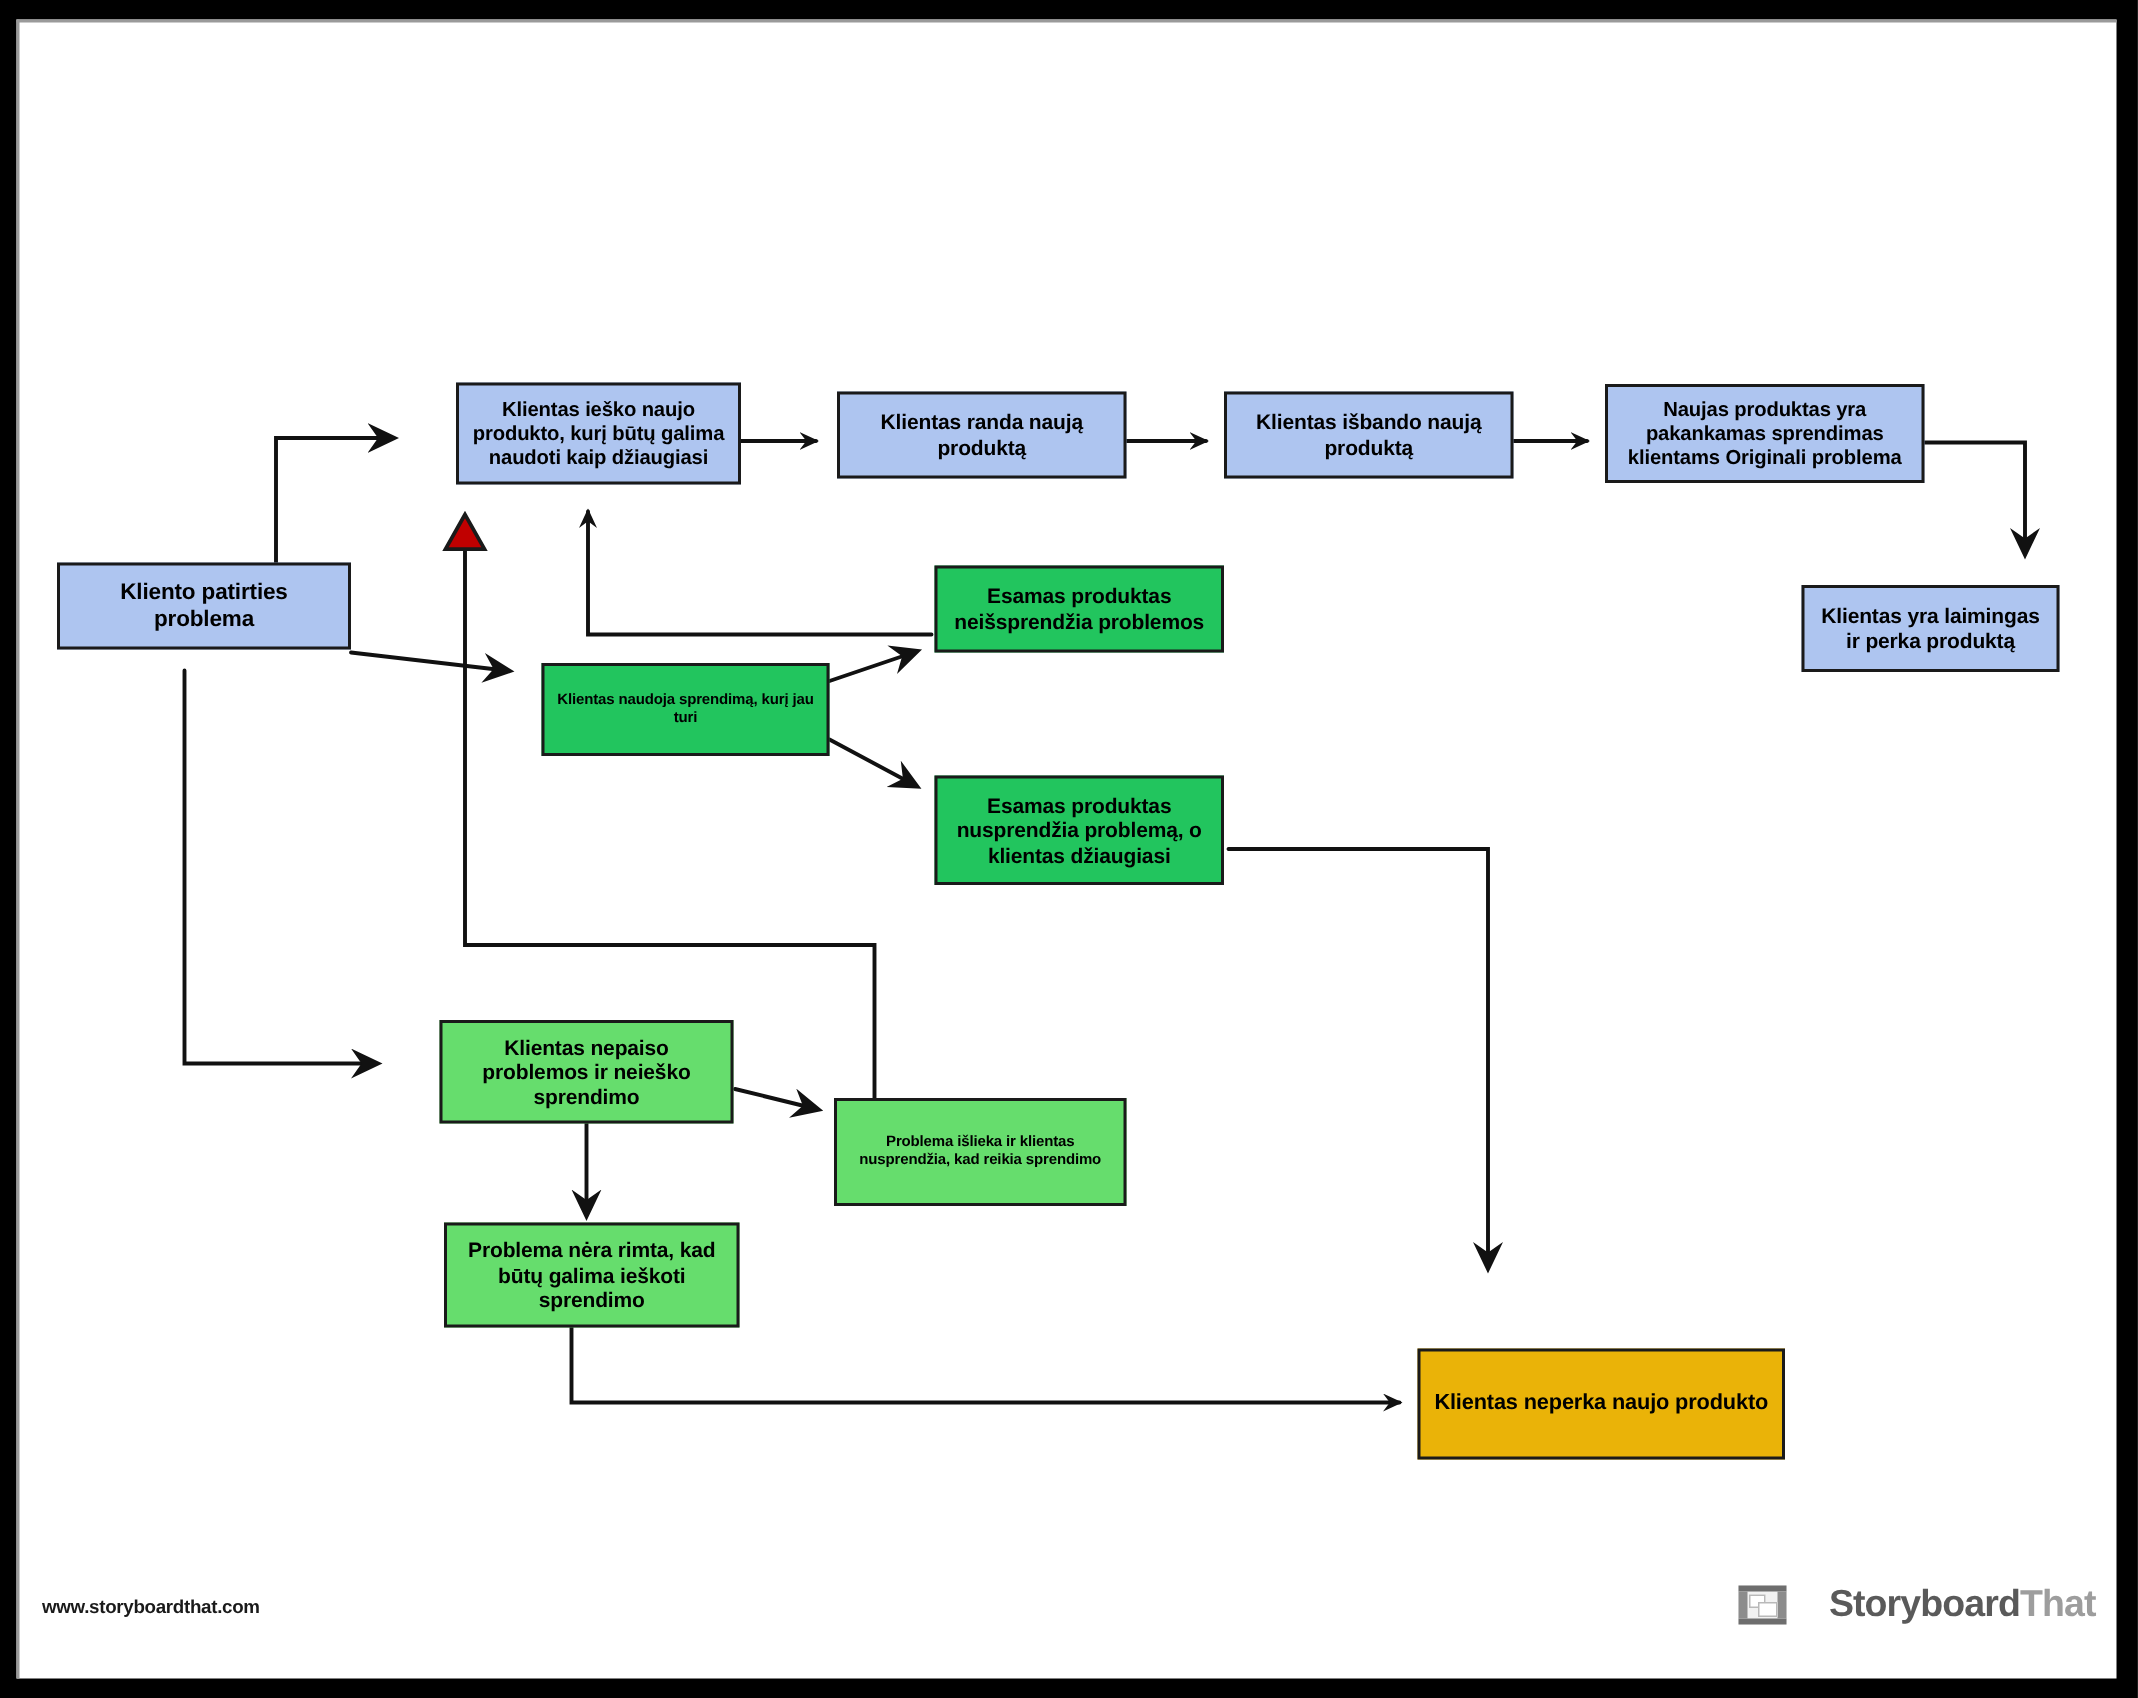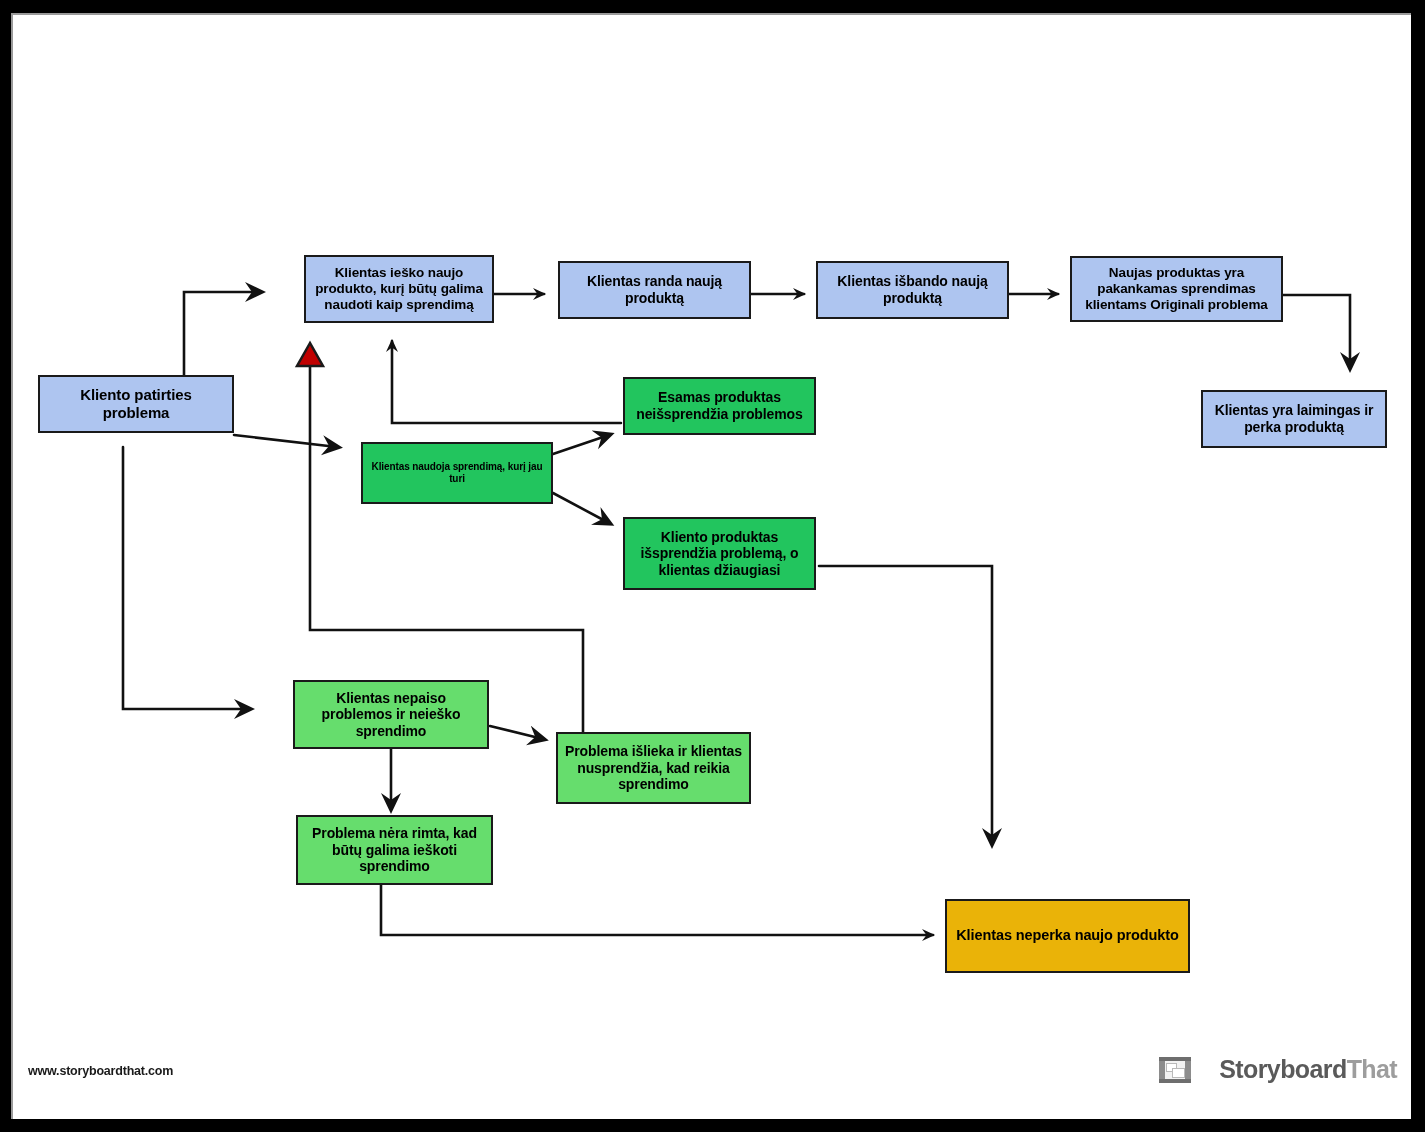--- a/index.html
+++ b/index.html
@@ -151,56 +151,56 @@
       </g>
 
       <polygon points="297,328 284,351 310,351" fill="#c00000" stroke="#1a1a1a" stroke-width="2.5" stroke-linejoin="miter"></polygon>
     </svg>
 
     <div class="node blue" style="left:25px; top:360px; width:196px; height:58px; font-size:15px;">
       <span>Kliento patirties problema</span>
     </div>
 
     <div class="node blue" style="left:291px; top:240px; width:190px; height:68px; font-size:13.5px;">
-      <span>Klientas ieško naujo produkto, kurį būtų galima naudoti kaip sprendimą</span>
+      <span>Klientas ieško naujo produkto, kurį būtų galima naudoti kaip džiaugiasi</span>
     </div>
 
     <div class="node blue" style="left:545px; top:246px; width:193px; height:58px; font-size:14px;">
       <span>Klientas randa naują produktą</span>
     </div>
 
     <div class="node blue" style="left:803px; top:246px; width:193px; height:58px; font-size:14px;">
       <span>Klientas išbando naują produktą</span>
     </div>
 
     <div class="node blue" style="left:1057px; top:241px; width:213px; height:66px; font-size:13.5px;">
       <span>Naujas produktas yra pakankamas sprendimas klientams Originali problema</span>
     </div>
 
-    <div class="node blue" style="left:1188px; top:375px; width:186px; height:58px; font-size:14px;">
+    <div class="node blue" style="left:1188px; top:375px; width:172px; height:58px; font-size:14px;">
       <span>Klientas yra laimingas ir perka produktą</span>
     </div>
 
     <div class="node yellow" style="left:348px; top:427px; width:192px; height:62px; font-size:10px;">
       <span>Klientas naudoja sprendimą, kurį jau turi</span>
     </div>
 
     <div class="node yellow" style="left:610px; top:362px; width:193px; height:58px; font-size:14px;">
       <span>Esamas produktas neišsprendžia problemos</span>
     </div>
 
     <div class="node yellow" style="left:610px; top:502px; width:193px; height:73px; font-size:14px;">
-      <span>Kliento produktas išsprendžia problemą, o klientas džiaugiasi</span>
+      <span>Esamas produktas nusprendžia problemą, o klientas džiaugiasi</span>
     </div>
 
     <div class="node green" style="left:280px; top:665px; width:196px; height:69px; font-size:14px;">
       <span>Klientas nepaiso problemos ir neieško sprendimo</span>
     </div>
 
-    <div class="node green" style="left:543px; top:717px; width:195px; height:72px; font-size:14px;">
+    <div class="node green" style="left:543px; top:717px; width:195px; height:72px; font-size:10px;">
       <span>Problema išlieka ir klientas nusprendžia, kad reikia sprendimo</span>
     </div>
 
     <div class="node green" style="left:283px; top:800px; width:197px; height:70px; font-size:14px;">
       <span>Problema nėra rimta, kad būtų galima ieškoti sprendimo</span>
     </div>
 
     <div class="node red" style="left:932px; top:884px; width:245px; height:74px; font-size:14.5px;">
       <span>Klientas neperka naujo produkto</span>
     </div>

